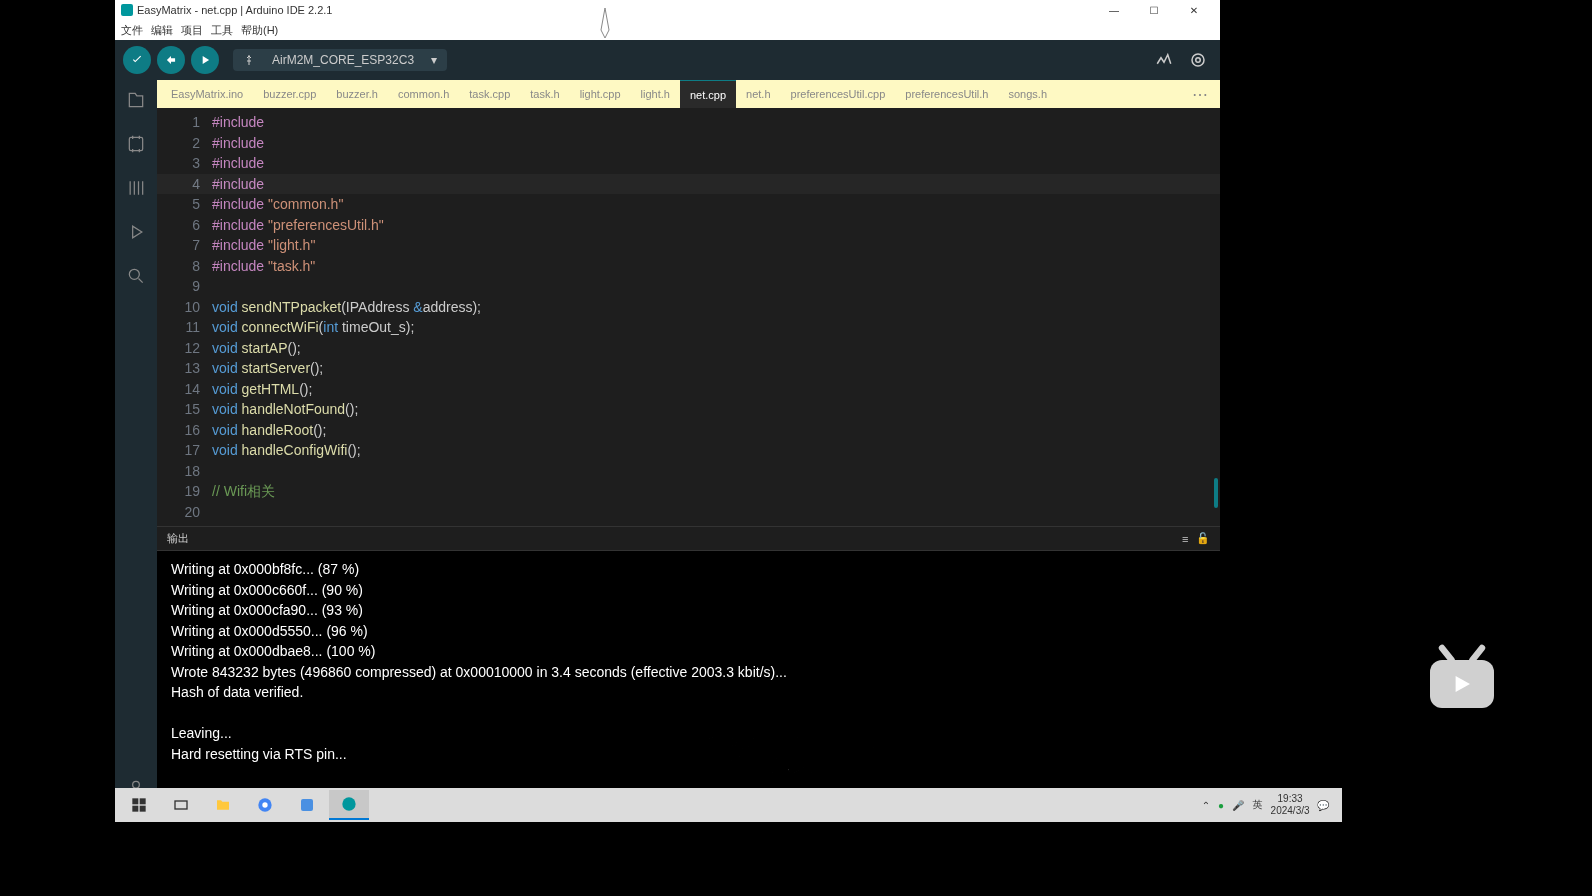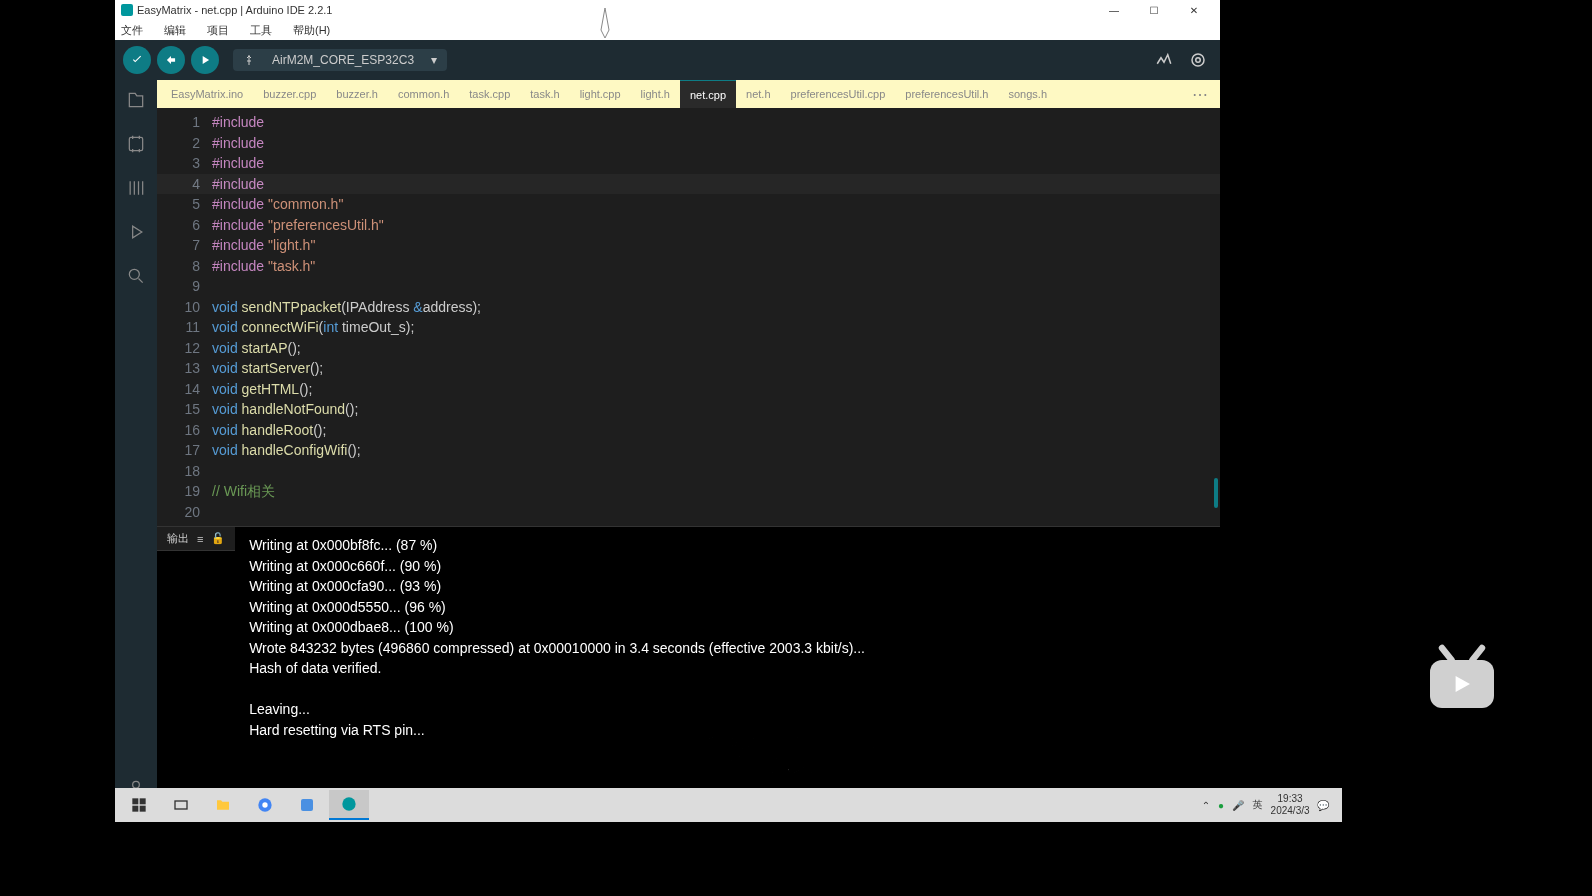--- a/index.html
+++ b/index.html
@@ -2,21 +2,21 @@
 <html><head>
   <meta charset="utf-8">
   <style>
     * { margin: 0; padding: 0; box-sizing: border-box; font-family: 'Segoe UI', Tahoma, sans-serif; }
     body { background: #000; width: 1592px; height: 896px; overflow: hidden; }
     .app-window { position: absolute; left: 115px; top: 0; width: 1105px; height: 822px; background: #1e1e1e; display: flex; flex-direction: column; }
     .title-bar { height: 20px; background: #fff; display: flex; align-items: center; padding: 0 6px; font-size: 11px; color: #333; }
     .title-bar .icon-app { width: 12px; height: 12px; background: #00979D; border-radius: 2px; margin-right: 4px; }
     .title-bar .spacer { flex: 1; }
     .title-bar .win-btn { width: 40px; height: 20px; display: flex; align-items: center; justify-content: center; color: #333; font-size: 10px; cursor: pointer; }
-    .menu-bar { height: 20px; background: #fff; display: flex; align-items: center; padding: 0 6px; font-size: 11px; color: #333; gap: 21px; }
+    .menu-bar { height: 20px; background: #fff; display: flex; align-items: center; padding: 0 6px; font-size: 11px; color: #333; gap: 8px; }
     .menu-bar span { cursor: pointer; }
     .toolbar { height: 40px; background: #1e2b32; display: flex; align-items: center; padding: 0 8px; gap: 6px; }
     .tool-btn { width: 28px; height: 28px; border-radius: 50%; background: #0e7c85; display: flex; align-items: center; justify-content: center; cursor: pointer; }
     .tool-btn svg { width: 14px; height: 14px; fill: #fff; }
     .board-select { margin-left: 8px; background: #2c3e47; color: #ccc; padding: 4px 10px; border-radius: 4px; display: flex; align-items: center; gap: 17px; font-size: 12px; cursor: pointer; }
     .toolbar .spacer { flex: 1; }
     .right-tool { width: 28px; height: 28px; display: flex; align-items: center; justify-content: center; cursor: pointer; }
     .right-tool svg { width: 18px; height: 18px; stroke: #ccc; fill: none; stroke-width: 2; }
     .main-area { flex: 1; display: flex; min-height: 0; }
     .sidebar { width: 42px; background: #1e2b32; display: flex; flex-direction: column; align-items: center; padding-top: 8px; gap: 20px; }
@@ -34,21 +34,21 @@
     .code-line { white-space: pre; color: #ccc; }
     .k-include { color: #c586c0; }
     .k-angle { color: #ce9178; }
     .k-string { color: #ce9178; }
     .k-void { color: #569cd6; margin-top: 32px; }
     .k-fn { color: #dcdcaa; }
     .k-int { color: #569cd6; }
     .k-amp { color: #569cd6; }
     .k-comment { color: #6a9955; }
     .current-line-indicator { position: absolute; left: 0; top: 65.5px; width: 100%; height: 20.5px; background: rgba(255,255,255,0.04); pointer-events: none; }
-    .output-panel { height: 282px; background: #000; display: flex; border-top: 1px solid #333; }
+    .output-panel { height: 282px; background: #000; display: flex; flex-direction: column; border-top: 1px solid #333; }
     .output-header { height: 24px; background: #1e1e1e; display: flex; align-items: center; padding: 0 10px; font-size: 11px; color: #ccc; border-bottom: 1px solid #333; }
     .output-header .spacer { flex: 1; }
     .output-header .action { margin-left: 8px; cursor: pointer; }
     .output-body { flex: 1; padding: 8px 14px; font-family: 'Consolas', monospace; font-size: 14px; color: #fff; line-height: 20.5px; overflow: hidden; }
     .status-bar { height: 14px; background: #0e7c85; display: flex; align-items: center; font-size: 10px; color: #fff; padding: 0 8px; }
     .status-bar .spacer { flex: 1; }
     .status-bar span { margin-left: 10px; }
     .taskbar { position: absolute; left: 115px; top: 788px; width: 1227px; height: 34px; background: #dcdcdc; display: flex; align-items: center; padding: 0 4px; gap: 2px; }
     .task-btn { width: 40px; height: 30px; display: flex; align-items: center; justify-content: center; cursor: pointer; }
     .task-btn.active { border-bottom: 2px solid #0078d4; background: #c8c8c8; }

